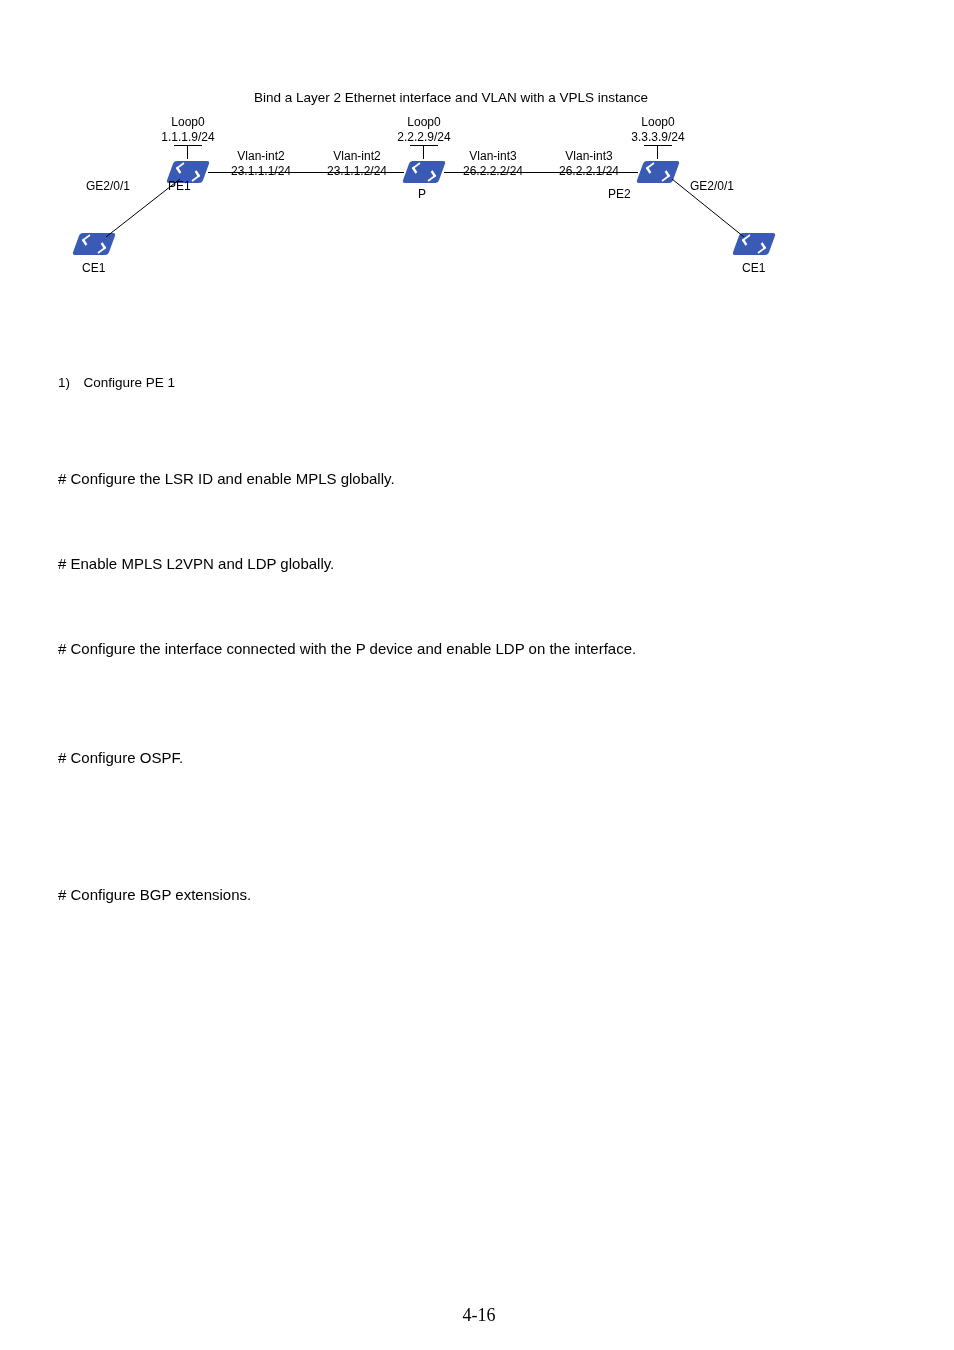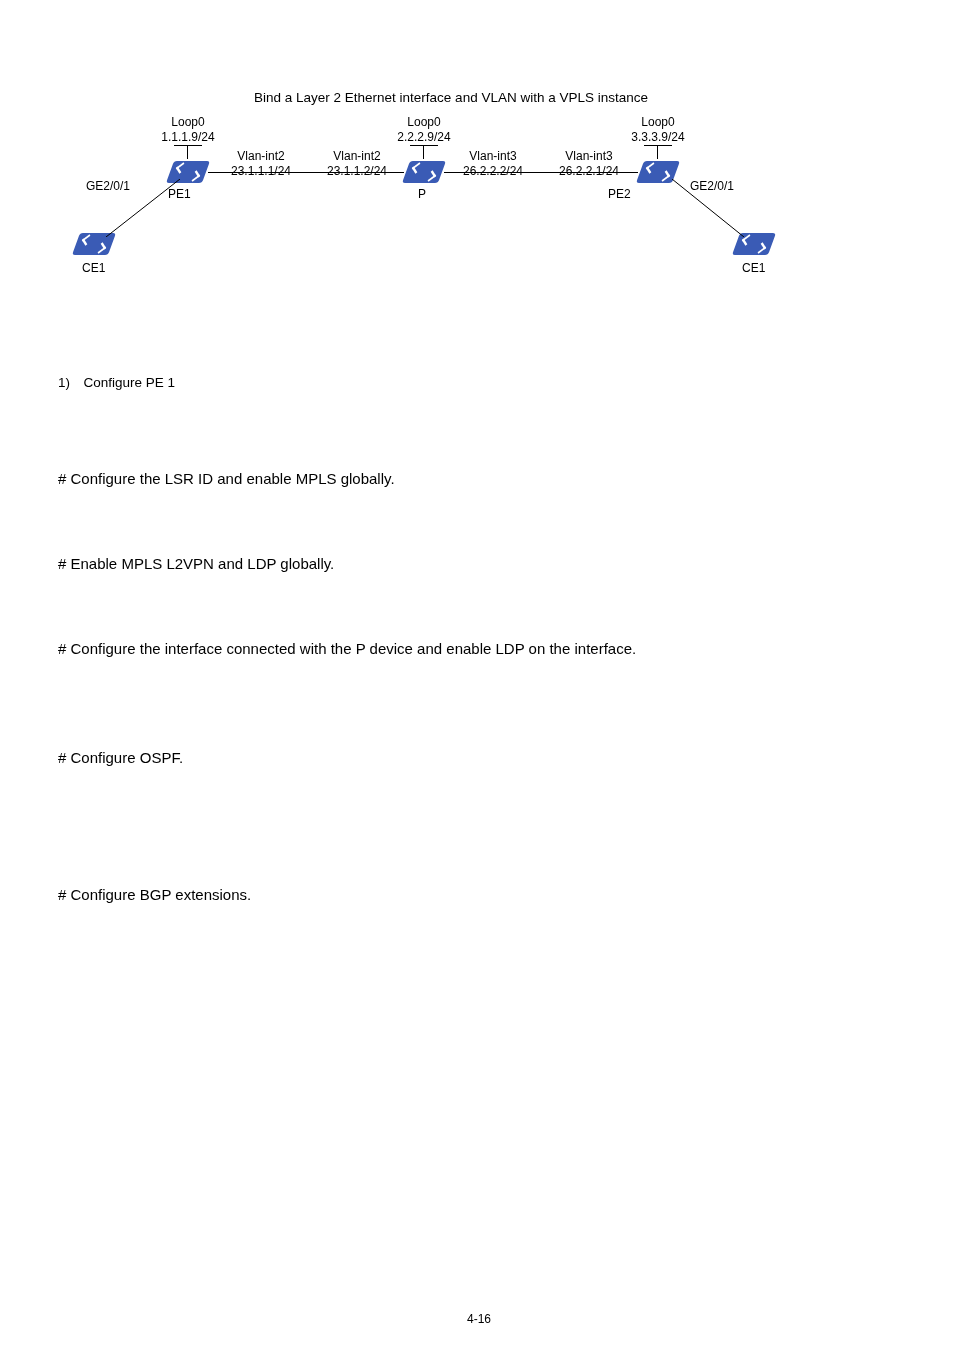--- a/index.html
+++ b/index.html
@@ -89,38 +89,39 @@
   .step-large{
      margin-bottom:92px;
   }
   .step-tall{
      margin-bottom:120px;
   }
   .pagenum{
     position:absolute;
     bottom:24px;left:4px;right:0;
     text-align:center;
-    font-size:12px;
+    font-size:18px;
+    font-family:Liberation Serif, serif;
   }
 </style>
 </head>
 <body>
 
 <div class="page">
 
   <div class="fig-title">Bind a Layer 2 Ethernet interface and VLAN with a VPLS instance</div>
 
   <div class="fig">
 
     <div class="fig-loopbar" style="left:116px;top:30px;"></div>
     <div class="fig-label" style="left:100px;top:0;width:60px;">Loop0<br>1.1.1.9/24</div>
     <div class="fig-node" style="left:112px;top:46px;">
         <div class="box"></div>
       </div>
-    <div class="fig-label" style="left:110px;top:72px;">PE1</div>
+    <div class="fig-label" style="left:110px;top:64px;">PE1</div>
 
     <div class="fig-loopbar" style="left:352px;top:30px;"></div>
     <div class="fig-label" style="left:336px;top:0;width:60px;">Loop0<br>2.2.2.9/24</div>
     <div class="fig-node" style="left:348px;top:46px;">
         <div class="box"></div>
       </div>
     <div class="fig-label" style="left:360px;top:72px;">P</div>
 
     <div class="fig-loopbar" style="left:586px;top:30px;"></div>
     <div class="fig-label" style="left:570px;top:0;width:60px;">Loop0<br>3.3.3.9/24</div>

